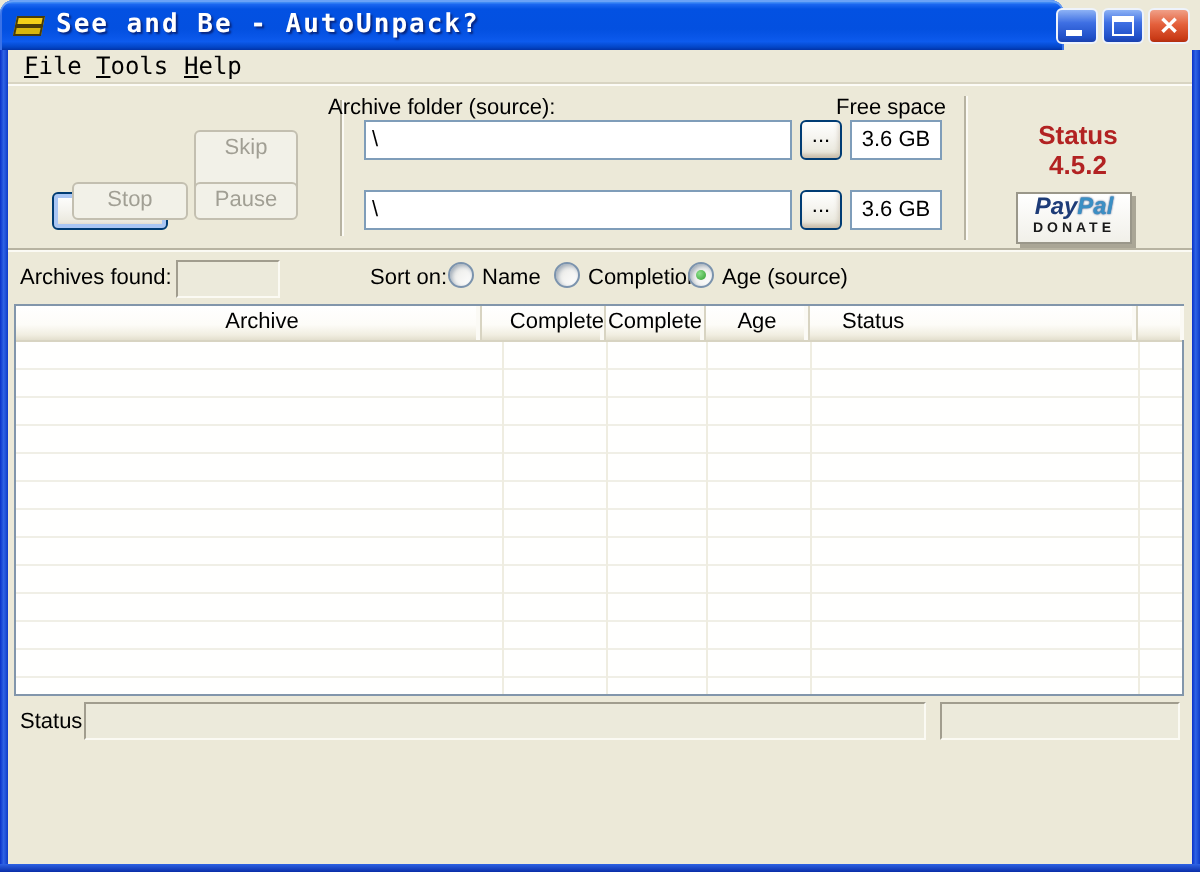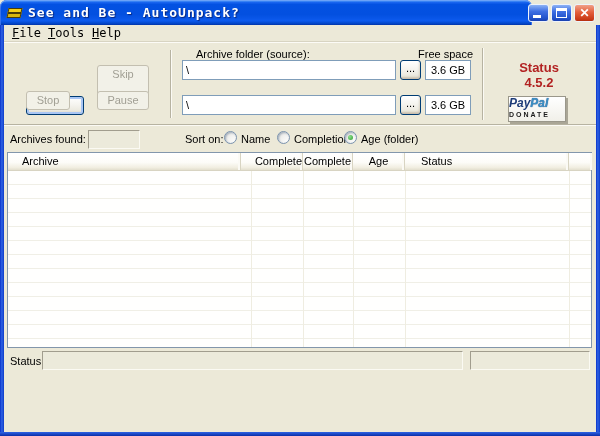--- a/index.html
+++ b/index.html
@@ -53,21 +53,21 @@
   .textinput{position:absolute;border:1px solid #7f9db9;background:#fff;font-family:"Liberation Sans",sans-serif;
     font-size:11px;padding:0 3px;outline:none;}
   .freebox{position:absolute;border:1px solid #7f9db9;background:#fff;font-size:11px;
     text-align:center;line-height:18px;}
   .sunken{position:absolute;background:#eceadb;border:1px solid;border-color:#a19d8e #fbfaf3 #fbfaf3 #a19d8e;}
 
   
   .version{position:absolute;left:487px;top:60px;width:104px;text-align:center;
     color:#b22222;font-weight:bold;font-size:13px;line-height:15px;}
   .paypal{position:absolute;left:508px;top:96px;width:58px;height:26px;background:linear-gradient(180deg,#ffffff,#f1f0e9);
-    border:1px solid #9a978a;box-shadow:2px 2px 0 rgba(90,85,70,.45);cursor:default;}
+    border:1px solid #9a978a;box-shadow:2px 2px 0 rgba(90,85,70,.45);text-align:center;cursor:default;}
   .pp-word{font-style:italic;font-weight:bold;font-size:12px;line-height:13px;letter-spacing:0;}
   .pp-pay{color:#1e3c78;} .pp-pal{color:#3b8fc4;text-shadow:0 0 1px #1e3c78;}
   .pp-donate{font-size:7px;font-weight:bold;letter-spacing:2px;color:#1a1a1a;line-height:9px;}
 
   
   .radio{position:absolute;width:13px;height:13px;border-radius:50%;background:linear-gradient(135deg,#e6e6e2,#ffffff);
     border:1px solid #7b93ad;box-shadow:inset 1px 1px 2px rgba(100,120,145,.55);}
   .radio .dot{display:none;position:absolute;left:3px;top:3px;width:5px;height:5px;border-radius:50%;
     background:radial-gradient(circle at 35% 35%,#8ee08e,#2f9e2f);}
   .radio.selected .dot{display:block;}
@@ -116,24 +116,24 @@
     <div class="menuitem" style="left:40px;"><u>T</u>ools</div>
     <div class="menuitem" style="left:84px;"><u>H</u>elp</div>
   </div>
 
   <div class="vsep" style="left:170px;top:50px;height:68px;"></div>
   <div class="vsep" style="left:482px;top:48px;height:72px;"></div>
   <div class="hsep" style="left:4px;top:124px;width:592px;"></div>
 
   <div class="xpbtn focused" style="left:26px;top:60px;width:58px;height:19px;line-height:17px;margin-top:36px;">Start</div>
   <div class="xpbtn disabled" style="left:97px;top:65px;width:52px;height:37px;line-height:17px;">Skip</div>
-  <div class="xpbtn disabled" style="left:26px;top:91px;width:44px;height:19px;line-height:17px;">Stop</div>
+  <div class="xpbtn disabled" style="left:36px;top:91px;width:58px;height:19px;line-height:17px;">Stop</div>
   <div class="xpbtn disabled" style="left:97px;top:91px;width:52px;height:19px;line-height:17px;">Pause</div>
 
-  <div class="label" style="left:196px;top:48px;">Archive folder (source):</div>
+  <div class="label" style="left:164px;top:48px;">Archive folder (source):</div>
   <div class="label" style="left:418px;top:48px;width:54px;text-align:center;">Free space</div>
   <input class="textinput" style="left: 182px; top: 60px; width: 214px; height: 20px;" value="\">
   <div class="xpbtn" style="left:400px;top:60px;width:21px;height:20px;line-height:14px;">...</div>
   <div class="freebox" style="left:425px;top:60px;width:46px;height:20px;">3.6 GB</div>
 
   <input class="textinput" style="left: 182px; top: 95px; width: 214px; height: 20px;" value="\">
   <div class="xpbtn" style="left:400px;top:95px;width:21px;height:20px;line-height:14px;">...</div>
   <div class="freebox" style="left:425px;top:95px;width:46px;height:20px;">3.6 GB</div>
 
   <div class="version">
@@ -151,26 +151,26 @@
 
   <div class="radio" style="left:224px;top:131px;"></div>
   <div class="label" style="left:241px;top:133px;">Name</div>
 
   <div class="radio" style="left:277px;top:131px;"></div>
   <div class="label" style="left:294px;top:133px;">Completion</div>
 
   <div class="radio selected" style="left:344px;top:131px;">
       <div class="dot"></div>
     </div>
-  <div class="label" style="left:361px;top:133px;">Age (folder)</div>
+  <div class="label" style="left:361px;top:133px;">Age (source)</div>
 
 
   <div class="listview">
     <div class="lv-header">
-      <div class="lvh" style="left:0;width:233px;padding-left:14px;">Archive</div>
+      <div class="lvh" style="left:0;width:233px;padding-left:14px;text-align:center;">Archive</div>
       <div class="lvh" style="left:243px;width:52px;text-align:right;">Complete</div>
       <div class="lvh" style="left:295px;width:50px;text-align:center;">Complete</div>
       <div class="lvh" style="left:345px;width:52px;text-align:center;">Age</div>
       <div class="lvh" style="left:397px;width:164px;padding-left:16px;">Status</div>
       <div class="lvh" style="left:561px;width:23px;border-right:none;"></div>
     </div>
     <div class="lv-body">
       <div class="lv-vline" style="left:243px;"></div>
       <div class="lv-vline" style="left:295px;"></div>
       <div class="lv-vline" style="left:345px;"></div>

